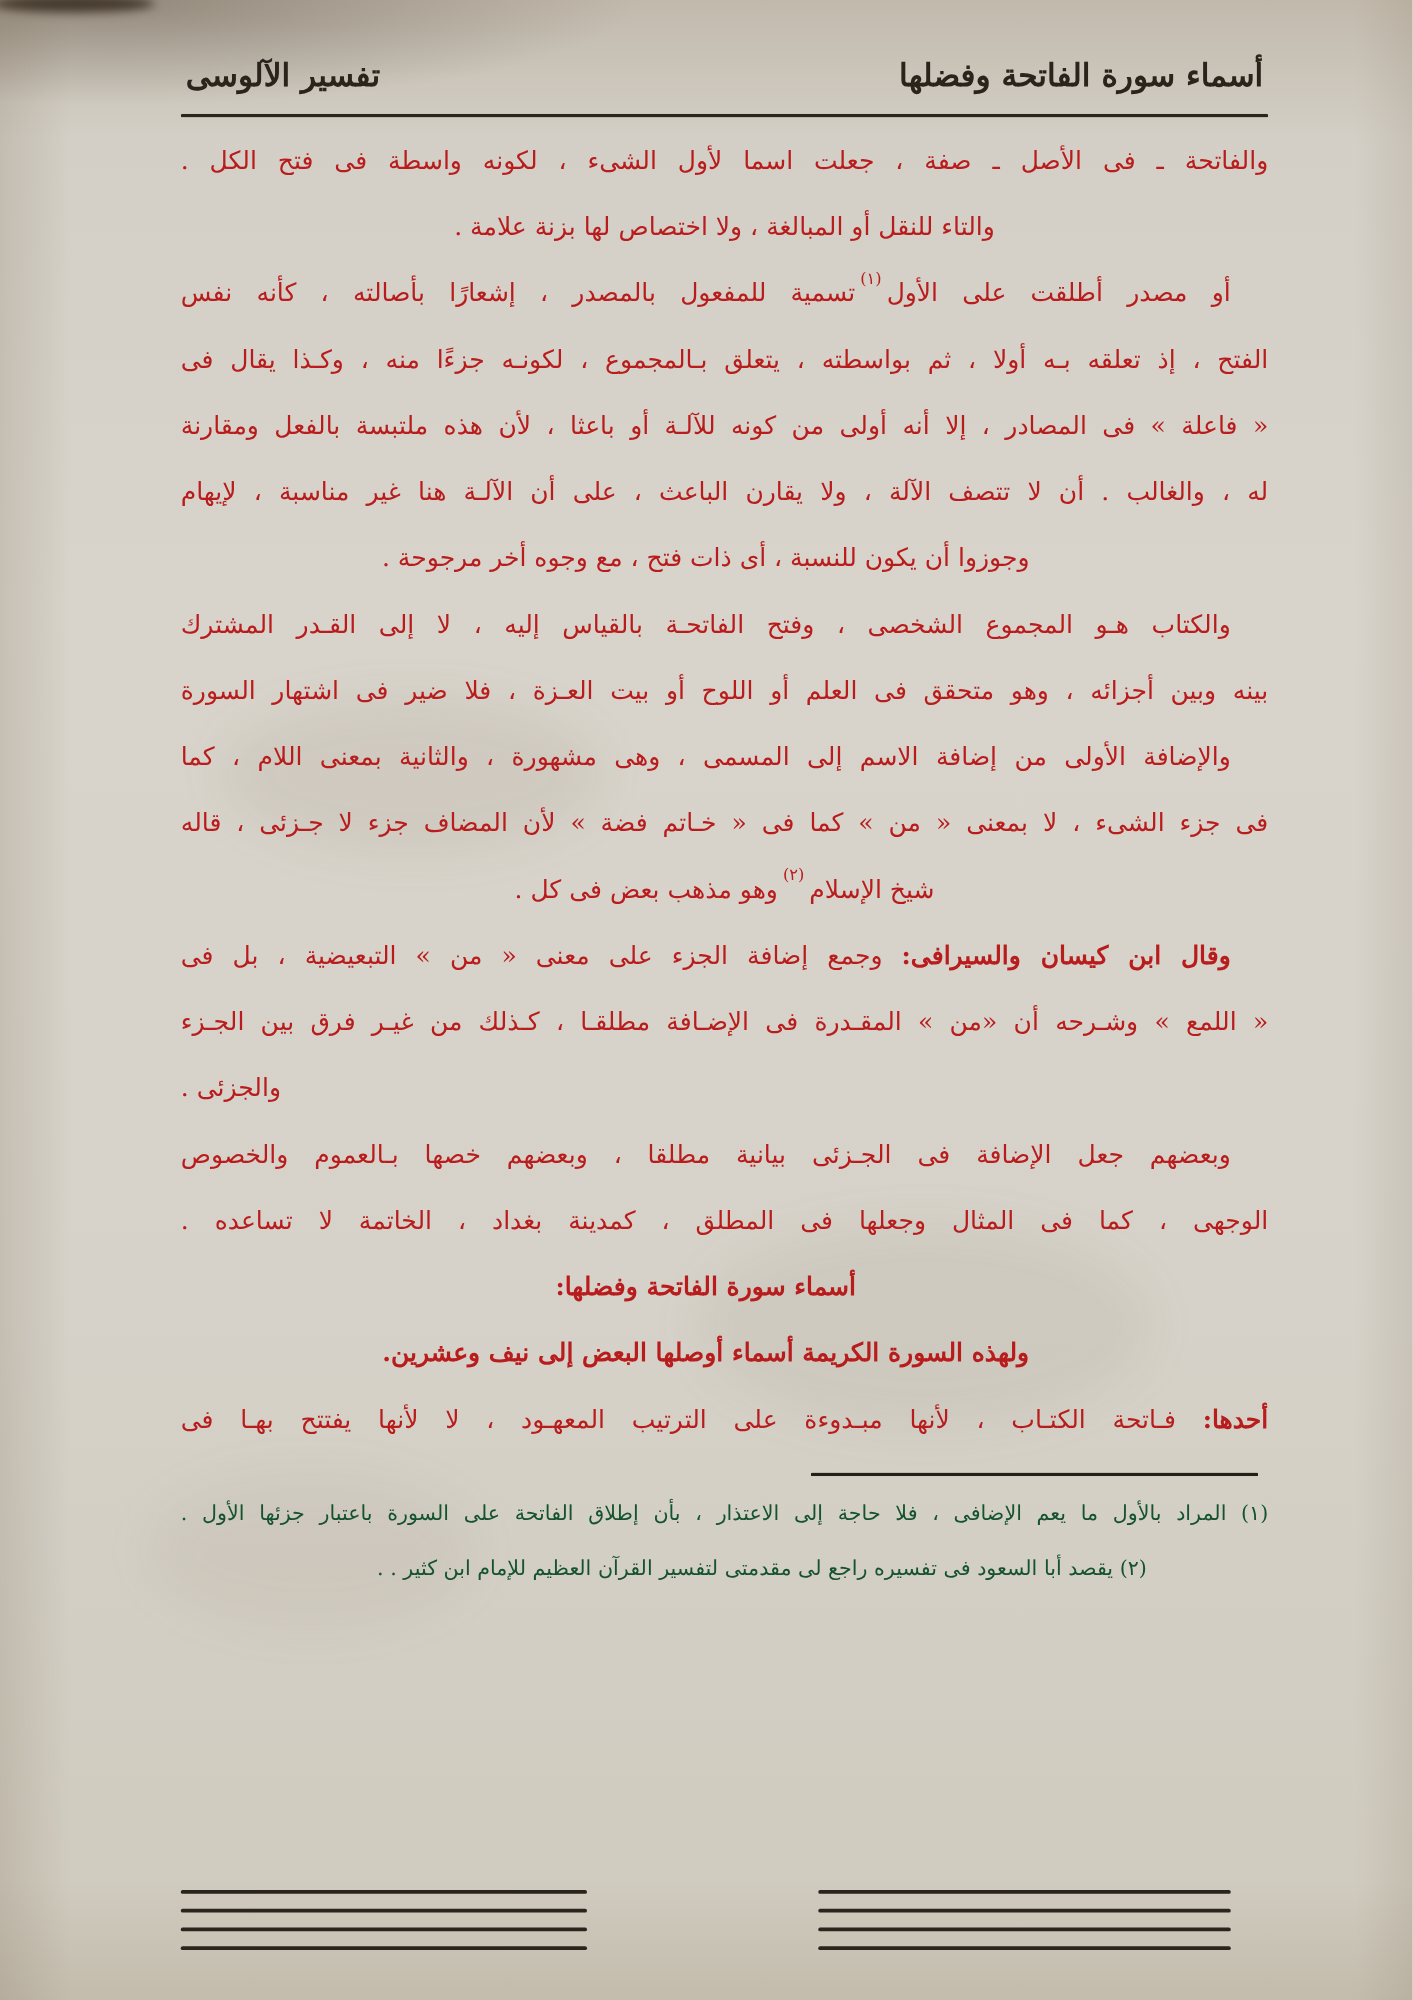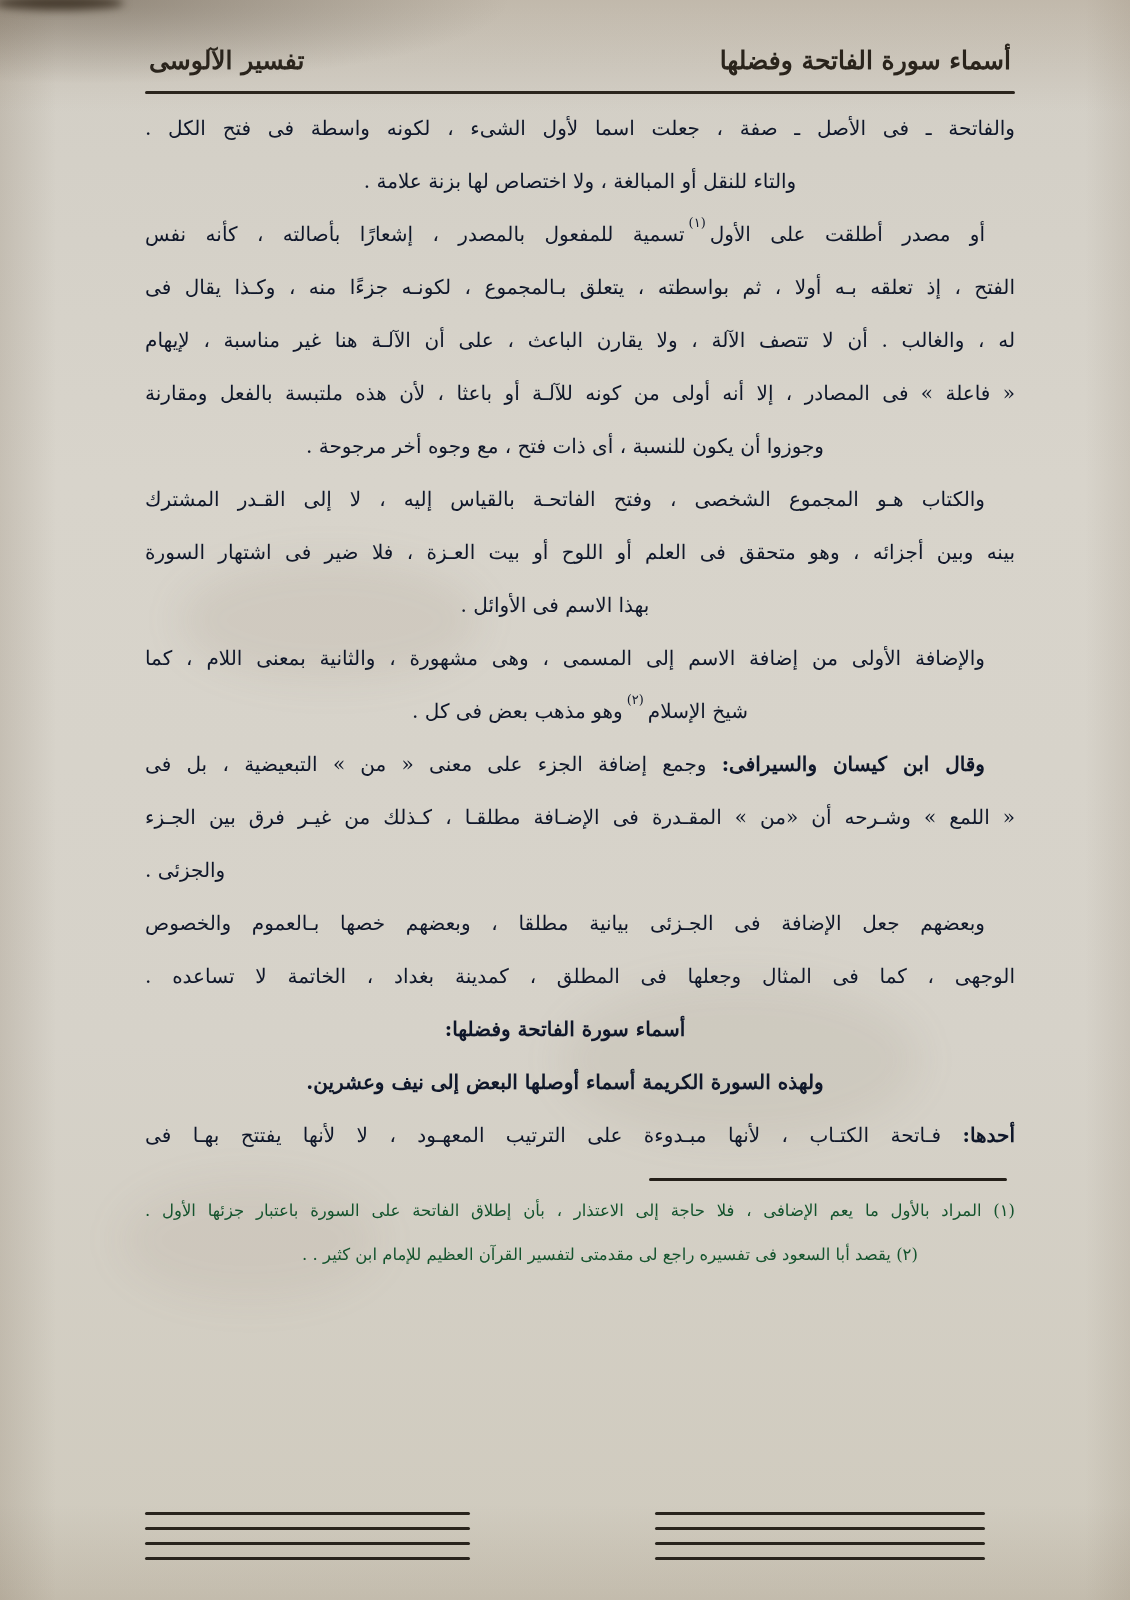--- a/index.html
+++ b/index.html
@@ -34,21 +34,21 @@
   }
   .header{
     display:flex;justify-content:space-between;align-items:flex-end;
     font-weight:bold;font-size:25px;color:#2a241c;
     padding:0 4px;
   }
   .header-rule{
     margin-top:16px;height:0;border-top:3px solid #2b251d;border-radius:2px;
   }
   .body-text{
-    margin-top:8px;font-size:20px;line-height:53px;color:#0f172a;
+    margin-top:8px;font-size:20px;line-height:53px;color:#b91c1c;
   }
   .line{height:53px;overflow:hidden;}
   .j{text-align:justify;text-align-last:justify;}
   .c{text-align:center;}
   .r{text-align:center;}
   .l{text-align:left;}
   .ind{padding-right:30px;}
   .pr50{padding-right:50px;}
   .b{font-weight:bold;}
   .lead{font-weight:bold;}
@@ -87,27 +87,27 @@
     <span>أسماء سورة الفاتحة وفضلها</span>
     <span>تفسير الآلوسى</span>
   </div>
   <div class="header-rule"></div>
 
   <div class="body-text">
     <div class="line j">والفاتحة ـ فى الأصل ـ صفة ، جعلت اسما لأول الشىء ، لكونه واسطة فى فتح الكل .</div>
     <div class="line c">والتاء للنقل أو المبالغة ، ولا اختصاص لها بزنة علامة .</div>
     <div class="line j ind"><span>أو مصدر أطلقت على الأول</span><sup class="fnref">(١)</sup><span>تسمية للمفعول بالمصدر ، إشعارًا بأصالته ، كأنه نفس</span></div>
     <div class="line j">الفتح ، إذ تعلقه بـه أولا ، ثم بواسطته ، يتعلق بـالمجموع ، لكونـه جزءًا منه ، وكـذا يقال فى</div>
+    <div class="line j">« فاعلة » فى المصادر ، إلا أنه أولى من كونه للآلـة أو باعثا ، لأن هذه ملتبسة بالفعل ومقارنة</div>
     <div class="line j">له ، والغالب . أن لا تتصف الآلة ، ولا يقارن الباعث ، على أن الآلـة هنا غير مناسبة ، لإيهام</div>
-    <div class="line j">« فاعلة » فى المصادر ، إلا أنه أولى من كونه للآلـة أو باعثا ، لأن هذه ملتبسة بالفعل ومقارنة</div>
     <div class="line r ind">وجوزوا أن يكون للنسبة ، أى ذات فتح ، مع وجوه أخر مرجوحة .</div>
     <div class="line j ind">والكتاب هـو المجموع الشخصى ، وفتح الفاتحـة بالقياس إليه ، لا إلى القـدر المشترك</div>
     <div class="line j">بينه وبين أجزائه ، وهو متحقق فى العلم أو اللوح أو بيت العـزة ، فلا ضير فى اشتهار السورة</div>
-    <div class="line r pr50">بهذا الاسم فى الأوائل .</div>
     <div class="line j ind">والإضافة الأولى من إضافة الاسم إلى المسمى ، وهى مشهورة ، والثانية بمعنى اللام ، كما</div>
+    <div class="line j">فى جزء الشىء ، لا بمعنى « من » كما فى « خـاتم فضة » لأن المضاف جزء لا جـزئى ، قاله</div>
     <div class="line r"><span>شيخ الإسلام</span><sup class="fnref">(٢)</sup><span>وهو مذهب بعض فى كل .</span></div>
     <div class="line j ind"><span class="lead">وقال ابن كيسان والسيرافى:</span> <span>وجمع إضافة الجزء على معنى « من » التبعيضية ، بل فى</span></div>
     <div class="line j">« اللمع » وشـرحه أن «من » المقـدرة فى الإضـافة مطلقـا ، كـذلك من غيـر فرق بين الجـزء</div>
     <div class="line l">والجزئى .</div>
     <div class="line j ind">وبعضهم جعل الإضافة فى الجـزئى بيانية مطلقا ، وبعضهم خصها بـالعموم والخصوص</div>
     <div class="line j">الوجهى ، كما فى المثال وجعلها فى المطلق ، كمدينة بغداد ، الخاتمة لا تساعده .</div>
     <div class="line r ind b">أسماء سورة الفاتحة وفضلها:</div>
     <div class="line r ind b">ولهذه السورة الكريمة أسماء أوصلها البعض إلى نيف وعشرين.</div>
     <div class="line j"><span class="lead">أحدها:</span> <span>فـاتحة الكتـاب ، لأنها مبـدوءة على الترتيب المعهـود ، لا لأنها يفتتح بهـا فى</span></div>
   </div>

